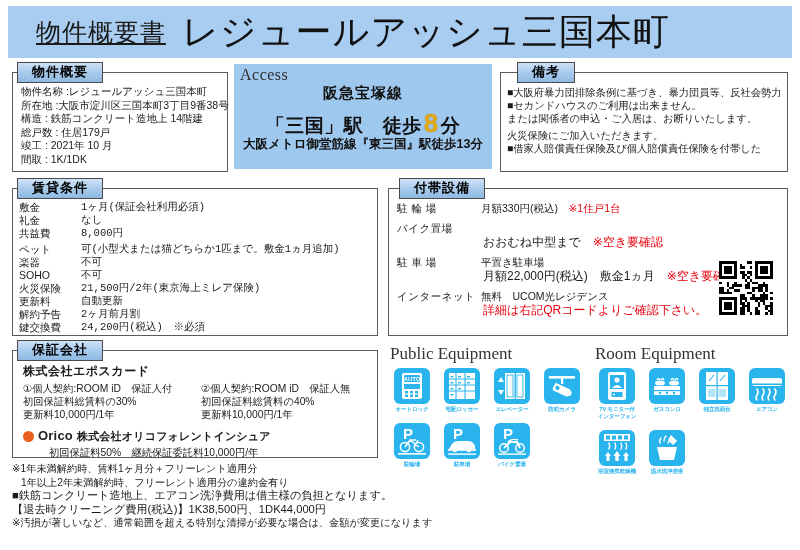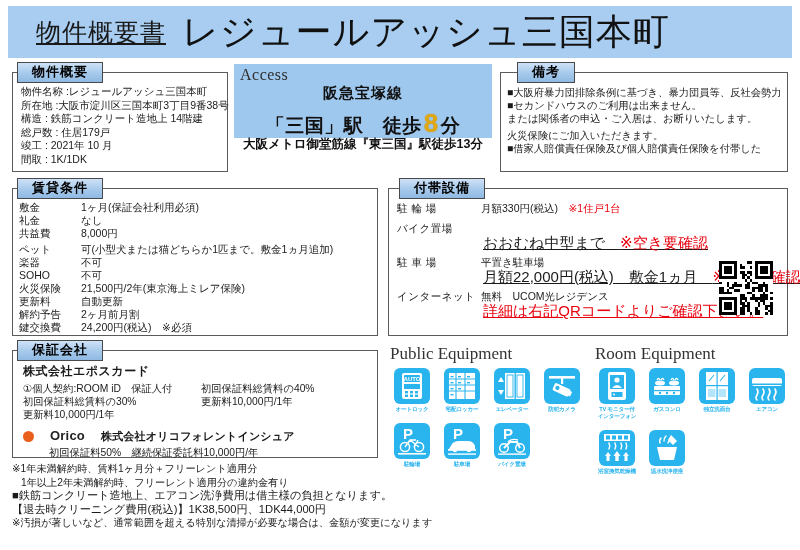--- a/index.html
+++ b/index.html
@@ -72,21 +72,21 @@
 
   
   #panel-overview { left: 12px; top: 72px; width: 216px; height: 100px; }
   #panel-overview .panel-body { padding-top: 12px; }
   .kv-line { white-space: nowrap; font-size: 10.5px; line-height: 13.5px; }
 
   
   #access-box {
     position: absolute;
     left: 234px; top: 64px;
-    width: 258px; height: 74px;
+    width: 258px; height: 105px;
     background: #9fc8ef;
   }
   .access-label {
     position: absolute;
     left: 6px; top: 2px;
     font-size: 16px;
     color: #2e2e2e;
     font-family: "Liberation Serif", "DejaVu Serif", serif;
     letter-spacing: 0.5px;
   }
@@ -120,52 +120,52 @@
   #panel-remarks .panel-tab { left: 16px; }
   #panel-remarks .panel-body { padding: 13px 6px 0 6px; }
   .remark-line { font-size: 10.3px; line-height: 13px; white-space: nowrap; }
   .remark-gap { height: 4px; }
 
   
   #panel-rental { left: 12px; top: 188px; width: 366px; height: 148px; }
   #panel-rental .panel-body { padding: 12px 6px 0 6px; }
   .rc-row { display: flex; font-size: 10.5px; line-height: 13px; white-space: nowrap; }
   .rc-key { width: 62px; flex: 0 0 62px; }
-  .rc-val { flex: 1; }
+  .rc-val { flex: 1; font-family: Liberation Mono, monospace; }
   .rc-spacer { height: 3px; }
 
   
   #panel-facility { left: 388px; top: 188px; width: 400px; height: 148px; }
   #panel-facility .panel-tab { left: 10px; }
   #panel-facility .panel-body { padding: 13px 6px 0 8px; position: relative; }
   .fac-row { display: flex; font-size: 10.5px; line-height: 13px; white-space: nowrap; margin-bottom: 7px; }
   .fac-key { width: 84px; flex: 0 0 84px; letter-spacing: 0.5px; }
   .fac-val { flex: 1; }
-  .fac-sub { padding-left: 86px; font-size: 15px; line-height: 13px; white-space: nowrap; margin-top: -6px; margin-bottom: 7px; text-decoration: underline;}
+  .fac-sub { padding-left: 86px; font-size: 12px; line-height: 13px; white-space: nowrap; margin-top: -6px; margin-bottom: 7px;}
   .red { color: #e8000d; }
 
   
   #qr-code {
     position: absolute;
     right: 14px; bottom: 2px;
     width: 54px; height: 54px;
     background: #ffffff;
     display: grid;
     grid-template-columns: repeat(21, 1fr);
     grid-template-rows: repeat(21, 1fr);
   }
   #qr-code i { background: #000; }
 
   
   #panel-guarantee { left: 12px; top: 350px; width: 366px; height: 108px; }
   #panel-guarantee .panel-body { padding: 13px 8px 0 10px; }
   .g-company { font-size: 12px; font-weight: bold; letter-spacing: 0.5px; margin-bottom: 4px; }
   .g-cols { display: flex; gap: 10px; }
   .g-col { flex: 1; font-size: 10.3px; line-height: 13px; white-space: nowrap; }
-  .orico-row { display: flex; align-items: center; gap: 16px; margin-top: 8px; }
+  .orico-row { display: flex; align-items: center; gap: 4px; margin-top: 8px; }
   .orico-dot { width: 11px; height: 11px; border-radius: 50%; background: #e8601c; flex: 0 0 11px; }
   .orico-name { font-size: 13px; font-weight: bold; letter-spacing: 0.2px; color:#222; }
   .orico-sub { font-size: 11px; font-weight: bold; letter-spacing: 0.2px; }
   .orico-fee { font-size: 10.3px; padding-left: 26px; margin-top: 3px; }
 
   
   #equipment {
     position: absolute;
     left: 390px; top: 344px;
     width: 404px; height: 130px;
@@ -771,20 +771,21 @@
     <div class="panel-tab">保証会社</div>
     <div class="panel-body">
       <div class="g-company">株式会社エポスカード</div>
       <div class="g-cols">
         <div class="g-col">
           <div>①個人契約:ROOM iD　保証人付</div>
           <div>初回保証料総賃料の30%</div>
           <div>更新料10,000円/1年</div>
         </div>
         <div class="g-col">
+          <div>②個人契約:ROOM iD　保証人無</div>
           <div>初回保証料総賃料の40%</div>
           <div>更新料10,000円/1年</div>
         </div>
       </div>
       <div class="orico-row">
         <span class="orico-dot"></span>
         <span class="orico-name">Orico</span>
         <span class="orico-sub">株式会社オリコフォレントインシュア</span>
       </div>
       <div class="orico-fee">初回保証料50%　継続保証委託料10,000円/年</div>

